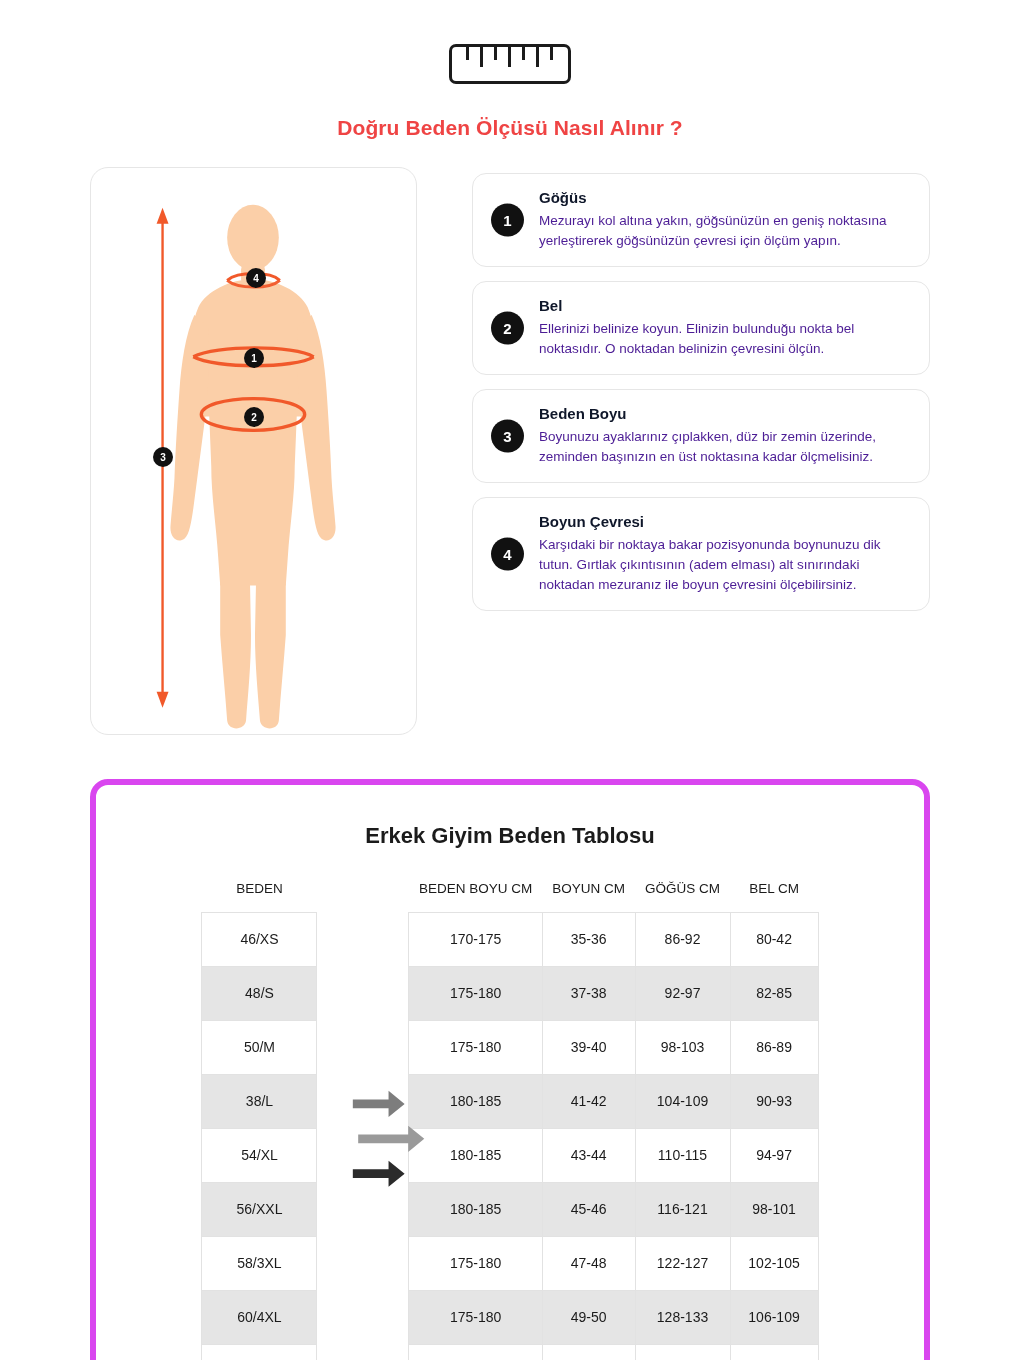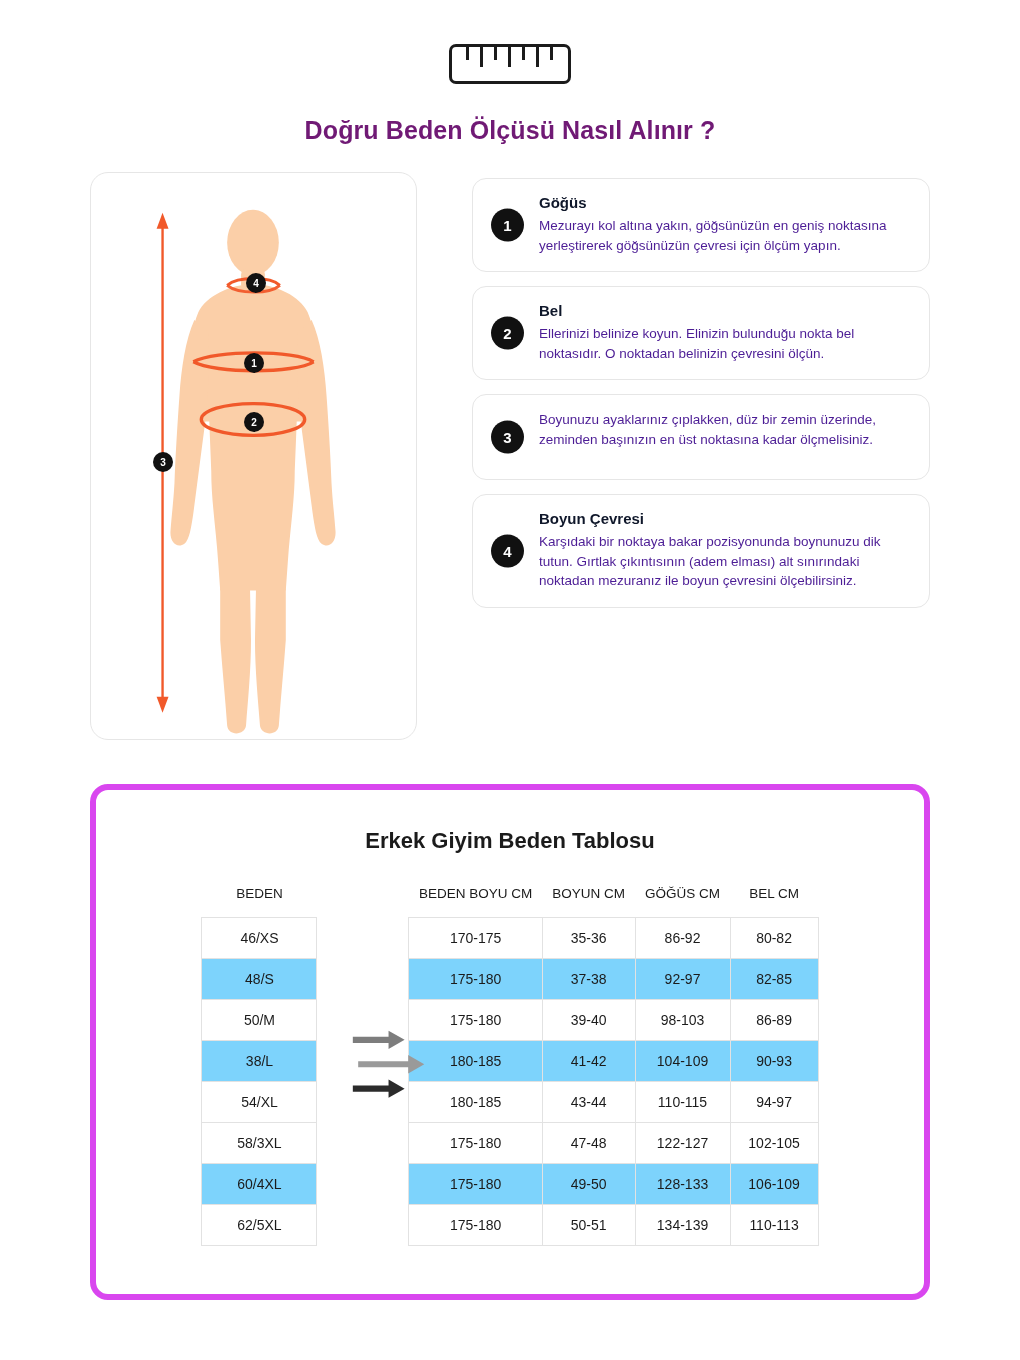--- a/index.html
+++ b/index.html
@@ -34,23 +34,23 @@
   .ruler .tick {
     position: absolute;
     top: 0;
     width: 3px;
     background: #1b1b1b;
   }
 
   
   .main-title {
     text-align: center;
-    font-size: 25px;
-    font-weight: bold;
-    color: #701a75;
+    font-size: 21px;
+    font-weight: bold;
+    color: #ef4444;
     margin-top: 32px;
     letter-spacing: .1px;
   }
 
   
   .top-section {
     display: flex;
     gap: 55px;
     padding: 0 90px;
     margin-top: 27px;
@@ -156,32 +156,32 @@
     padding: 6px 10px 14px 10px;
     text-align: center;
     vertical-align: bottom;
     line-height: 1.25;
   }
   table.size-table td {
     border: 1px solid #e2e2e2;
     text-align: center;
     padding: 10px 14px;
     min-width: 88px;
-    height: 41px;
+    height: 54px;
   }
   table.size-table td.beden {
     min-width: 115px;
   }
   table.size-table td.spacer,
   table.size-table th.spacer {
     border: none;
     min-width: 92px;
     background: transparent;
   }
-  tr.alt td { background: #7dd3fc; }
+  tr.alt td { background: #e5e5e5; }
 
   .arrows {
     position: absolute;
     left: 0; top: 0;
     width: 100%; height: 100%;
     pointer-events: none;
   }
 </style>
 </head>
 <body>
@@ -267,20 +267,21 @@
     </div>
 
     <div class="step-card">
       <div class="step-badge">2</div>
       <div class="step-title">Bel</div>
       <div class="step-desc">Ellerinizi belinize koyun. Elinizin bulunduğu nokta bel noktasıdır. O noktadan belinizin çevresini ölçün.</div>
     </div>
 
     <div class="step-card">
       <div class="step-badge">3</div>
+      <div class="step-title">Beden Boyu</div>
       <div class="step-desc">Boyunuzu ayaklarınız çıplakken, düz bir zemin üzerinde, zeminden başınızın en üst noktasına kadar ölçmelisiniz.</div>
     </div>
 
     <div class="step-card">
       <div class="step-badge">4</div>
       <div class="step-title">Boyun Çevresi</div>
       <div class="step-desc">Karşıdaki bir noktaya bakar pozisyonunda boynunuzu dik tutun. Gırtlak çıkıntısının (adem elması) alt sınırındaki noktadan mezuranız ile boyun çevresini ölçebilirsiniz.</div>
     </div>
 
   </div>
@@ -301,21 +302,21 @@
           <th>BEL CM</th>
         </tr>
       </thead>
       <tbody>
         <tr>
           <td class="beden">46/XS</td>
           <td class="spacer"></td>
           <td>170-175</td>
           <td>35-36</td>
           <td>86-92</td>
-          <td>80-82</td>
+          <td>80-42</td>
         </tr>
         <tr class="alt">
           <td class="beden">48/S</td>
           <td class="spacer"></td>
           <td>175-180</td>
           <td>37-38</td>
           <td>92-97</td>
           <td>82-85</td>
         </tr>
         <tr>
@@ -334,20 +335,28 @@
           <td>104-109</td>
           <td>90-93</td>
         </tr>
         <tr>
           <td class="beden">54/XL</td>
           <td class="spacer"></td>
           <td>180-185</td>
           <td>43-44</td>
           <td>110-115</td>
           <td>94-97</td>
+        </tr>
+        <tr class="alt">
+          <td class="beden">56/XXL</td>
+          <td class="spacer"></td>
+          <td>180-185</td>
+          <td>45-46</td>
+          <td>116-121</td>
+          <td>98-101</td>
         </tr>
         <tr>
           <td class="beden">58/3XL</td>
           <td class="spacer"></td>
           <td>175-180</td>
           <td>47-48</td>
           <td>122-127</td>
           <td>102-105</td>
         </tr>
         <tr class="alt">

